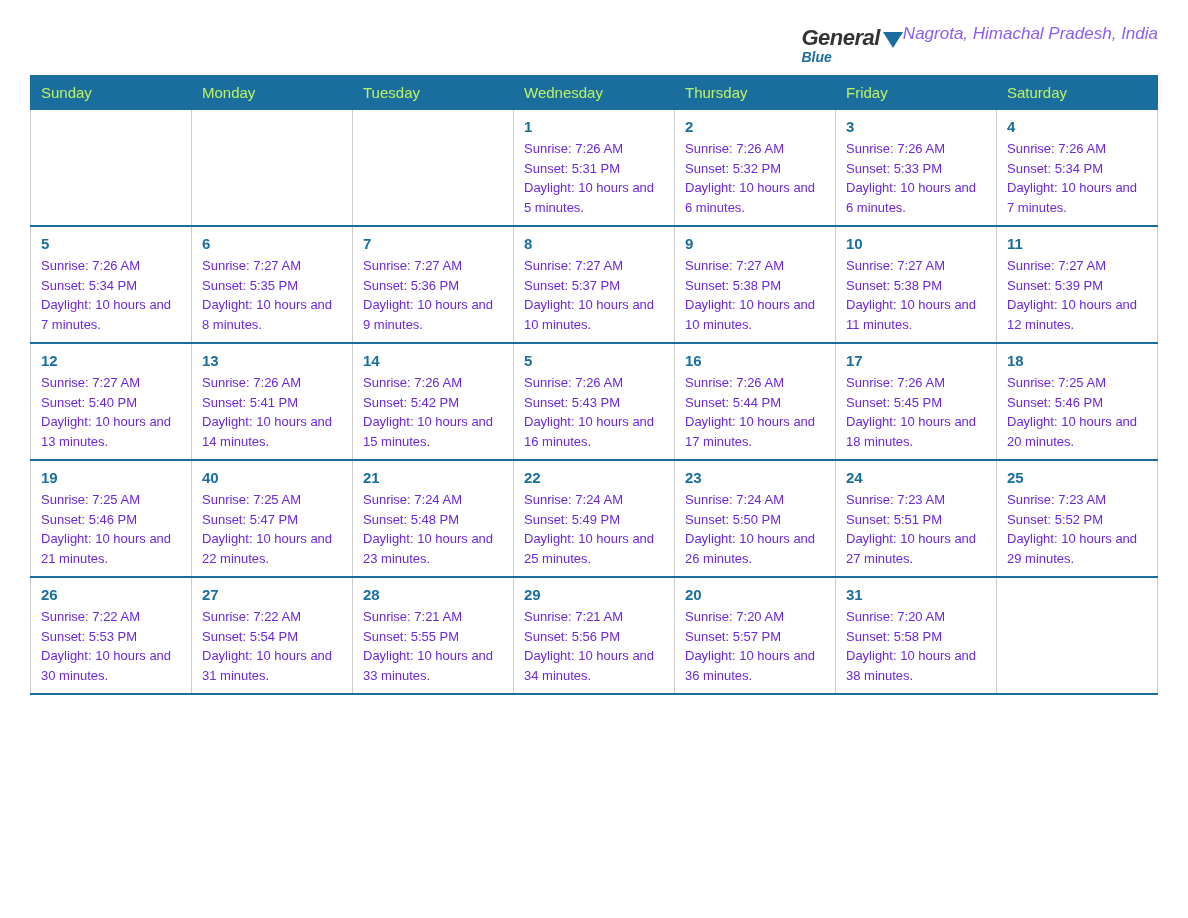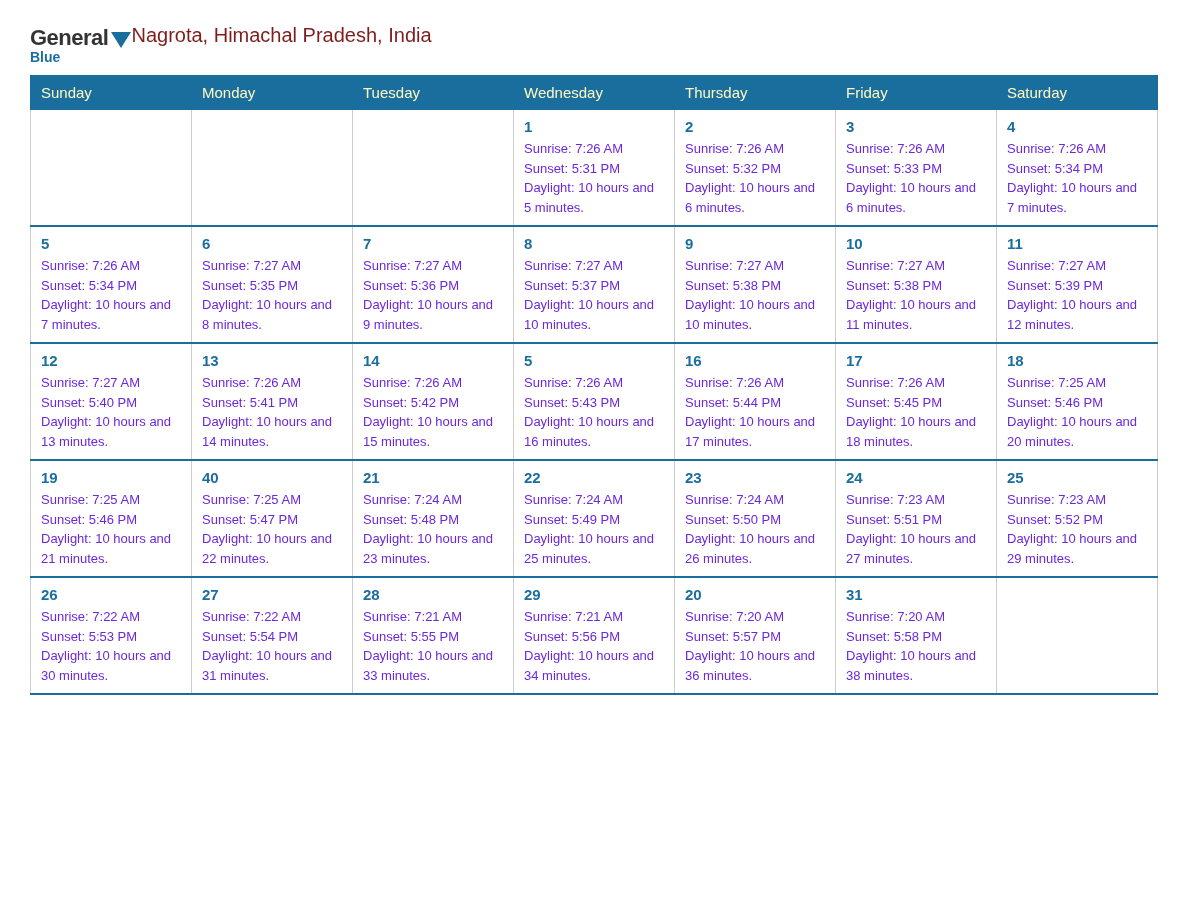--- a/index.html
+++ b/index.html
@@ -7,23 +7,24 @@
       font-family: Arial, Helvetica, sans-serif;
       background: #fff;
       color: #333;
       width: 1188px;
       min-height: 918px;
       padding: 20px 30px;
     }
 
     .header-area {
       display: flex;
-      justify-content: flex-start;
+      justify-content: flex-end;
       align-items: flex-start;
       margin-bottom: 10px;
+      font-style: italic;
     }
 
     .logo {
       display: flex;
       flex-direction: column;
       align-items: flex-start;
       margin-top: 5px;
     }
 
     .logo-top {
@@ -60,37 +61,37 @@
     }
 
     .page-title {
       font-size: 52px;
       font-weight: bold;
       color: #333;
       line-height: 1.1;
     }
 
     .subtitle {
-      font-size: 20px;
-      color: #7f1d1d;
+      font-size: 17px;
+      color: #8b5cf6;
       margin-top: 4px;
     }
 
     .calendar {
       width: 100%;
       border-collapse: collapse;
       margin-top: 10px;
     }
 
     .calendar thead tr {
       background-color: #1a6e9e;
     }
 
     .calendar thead th {
-      color: #fef9c3;
+      color: #bef264;
       font-size: 15px;
       font-weight: normal;
       text-align: left;
       padding: 8px 10px;
       border: 1px solid #1a6e9e;
     }
 
     .calendar tbody td {
       vertical-align: top;
       padding: 8px 10px;

